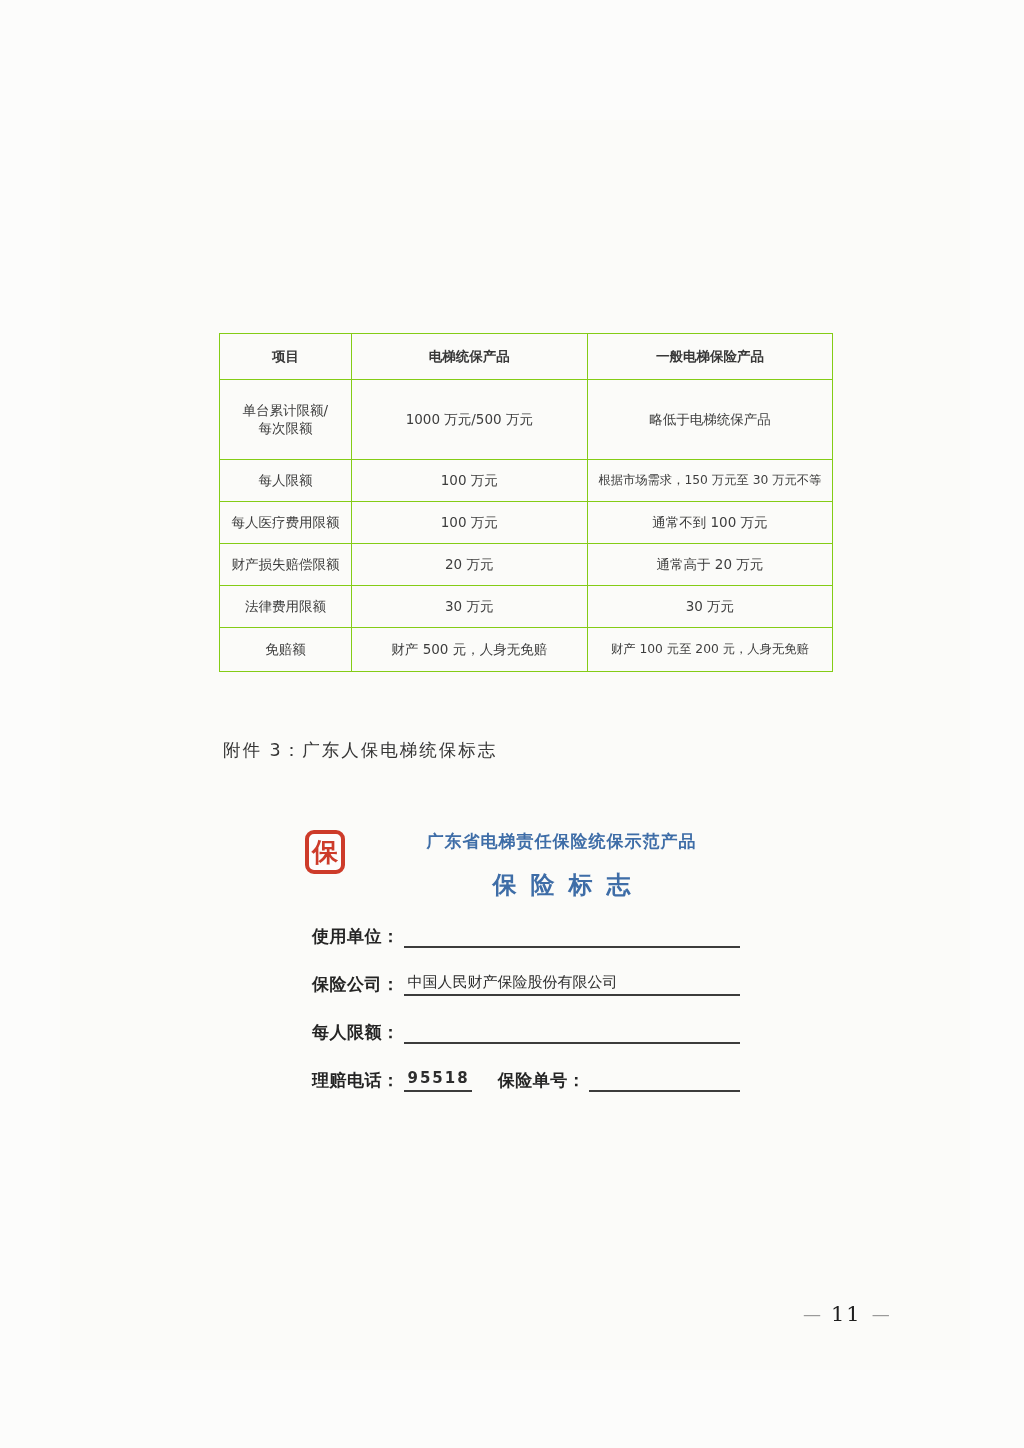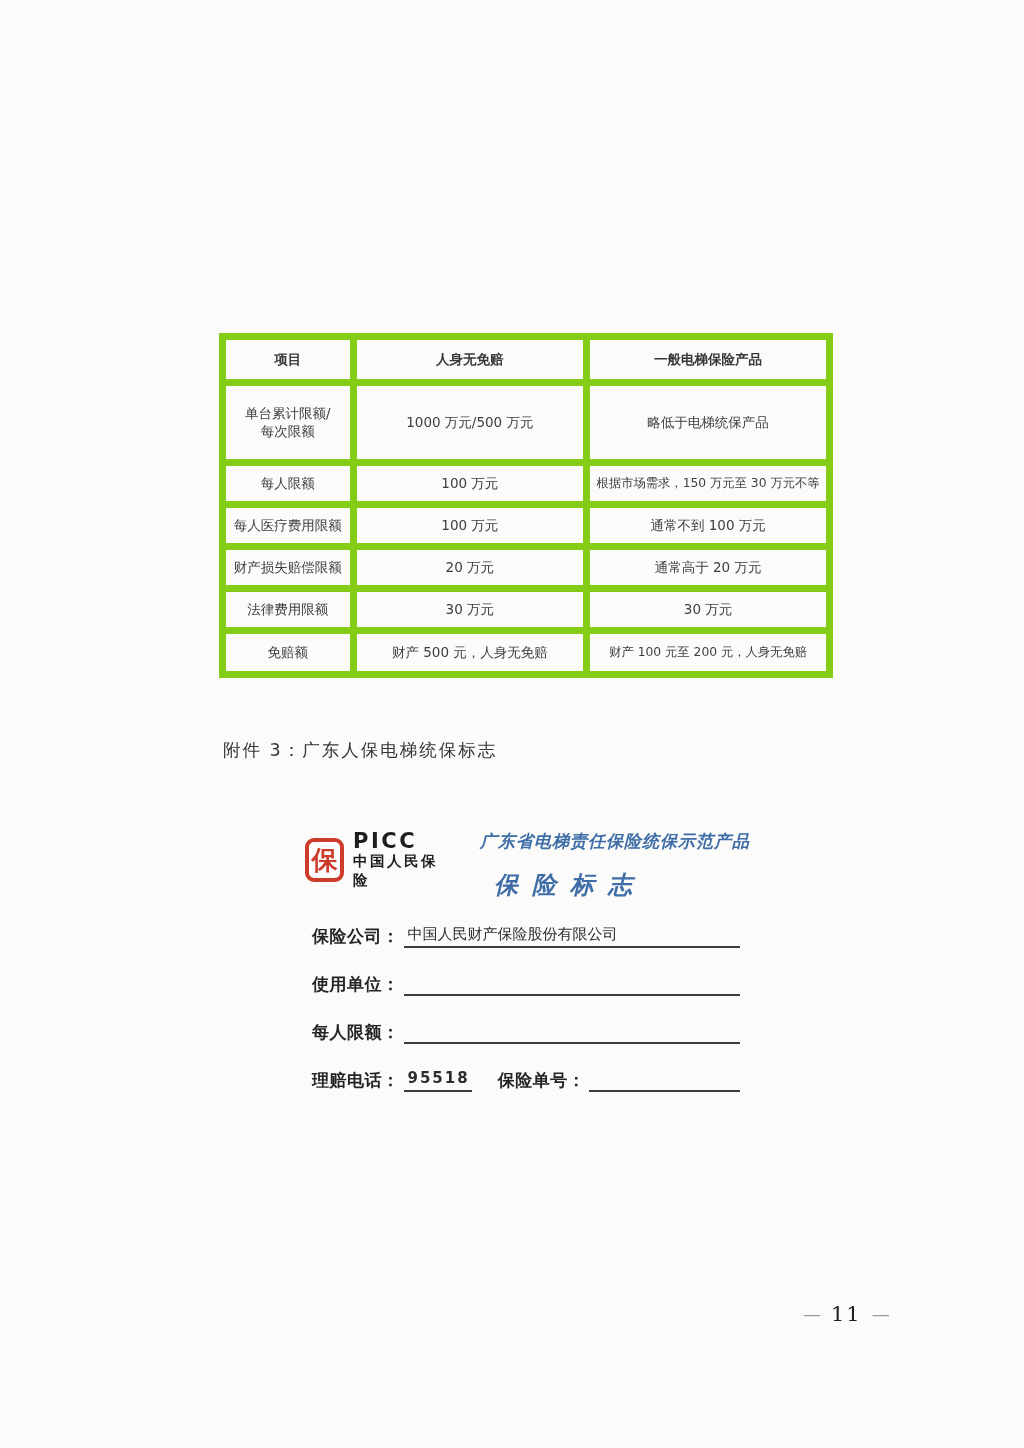--- a/index.html
+++ b/index.html
@@ -24,21 +24,21 @@
   }
   .att2-heading{top:277px;}
   .att3-heading{top:738px;}
 
   table.cmp{
     position:absolute;left:219px;top:333px;width:614px;
     border-collapse:collapse;table-layout:fixed;
     font-size:13.5px;color:#3d3d3d;
   }
   table.cmp td,table.cmp th{
-    border:7px solid #84cc16;
+    border:1px solid #84cc16;
     text-align:center;vertical-align:middle;
     padding:2px 4px;font-weight:500;
   }
   table.cmp th{font-size:13.5px;font-weight:600;color:#383838;}
   .col-item{width:21.5%;}
   .col-tb{width:38.5%;}
   .col-gen{width:40%;}
   tr.hdr{height:46px;}
   tr.r-tall{height:80px;}
   tr.r-std{height:42px;}
@@ -59,21 +59,21 @@
   }
   .picc-text{margin-left:9px;}
   .picc-wordmark{
     font-size:21px;font-weight:800;color:#1d1d1d;
     letter-spacing:2.5px;line-height:22px;
   }
   .picc-company{
     font-size:14.5px;font-weight:700;color:#1d1d1d;
     letter-spacing:2.5px;line-height:19px;
   }
-  .badge-title{margin-left:28px;text-align:left;flex:1;font-style:italic;}
+  .badge-title{margin-left:28px;text-align:center;flex:1;}
   .badge-title-line1{
     font-size:17px;font-weight:700;color:#3e6da7;
     letter-spacing:1px;white-space:nowrap;line-height:22px;
   }
   .badge-title-line2{
     font-size:24px;font-weight:700;color:#3e6da7;
     letter-spacing:14px;line-height:30px;margin-top:18px;
     text-indent:14px;
   }
 
@@ -110,21 +110,21 @@
 
   <table class="cmp">
     <colgroup>
       <col class="col-item">
         <col class="col-tb">
         <col class="col-gen">
     </colgroup>
     <tbody>
         <tr class="hdr">
       <th>项目</th>
-      <th>人身无免赔</th>
+      <th>电梯统保产品</th>
       <th>一般电梯保险产品</th>
     </tr>
     <tr class="r-tall">
       <td class="item-cell">单台累计限额/
 每次限额</td>
       <td>1000 万元/500 万元</td>
       <td>略低于电梯统保产品</td>
     </tr>
     <tr class="r-std">
       <td class="item-cell">每人限额</td>
@@ -153,40 +153,36 @@
     </tr>
   </tbody>
     </table>
 
   <div class="att-heading att3-heading">附件 3：广东人保电梯统保标志</div>
 
   <div class="badge">
     <div class="badge-head">
       <div class="picc-logo">
         <div class="picc-emblem">保</div>
-        <div class="picc-text">
-          <div class="picc-wordmark">PICC</div>
-          <div class="picc-company">中国人民保险</div>
-        </div>
       </div>
       <div class="badge-title">
         <div class="badge-title-line1">广东省电梯责任保险统保示范产品</div>
         <div class="badge-title-line2">保险标志</div>
       </div>
     </div>
   </div>
 
   <div class="fields">
     <div class="field-row">
+      <span class="field-label">使用单位：</span>
+      <span class="field-line"></span>
+    </div>
+    <div class="field-row">
       <span class="field-label">保险公司：</span>
       <span class="field-line">中国人民财产保险股份有限公司</span>
-    </div>
-    <div class="field-row">
-      <span class="field-label">使用单位：</span>
-      <span class="field-line"></span>
     </div>
     <div class="field-row">
       <span class="field-label">每人限额：</span>
       <span class="field-line"></span>
     </div>
     <div class="field-row">
       <span class="field-label">理赔电话：</span>
       <span class="field-line short">95518</span>
       <span class="field-label second-label">保险单号：</span>
       <span class="field-line"></span>

